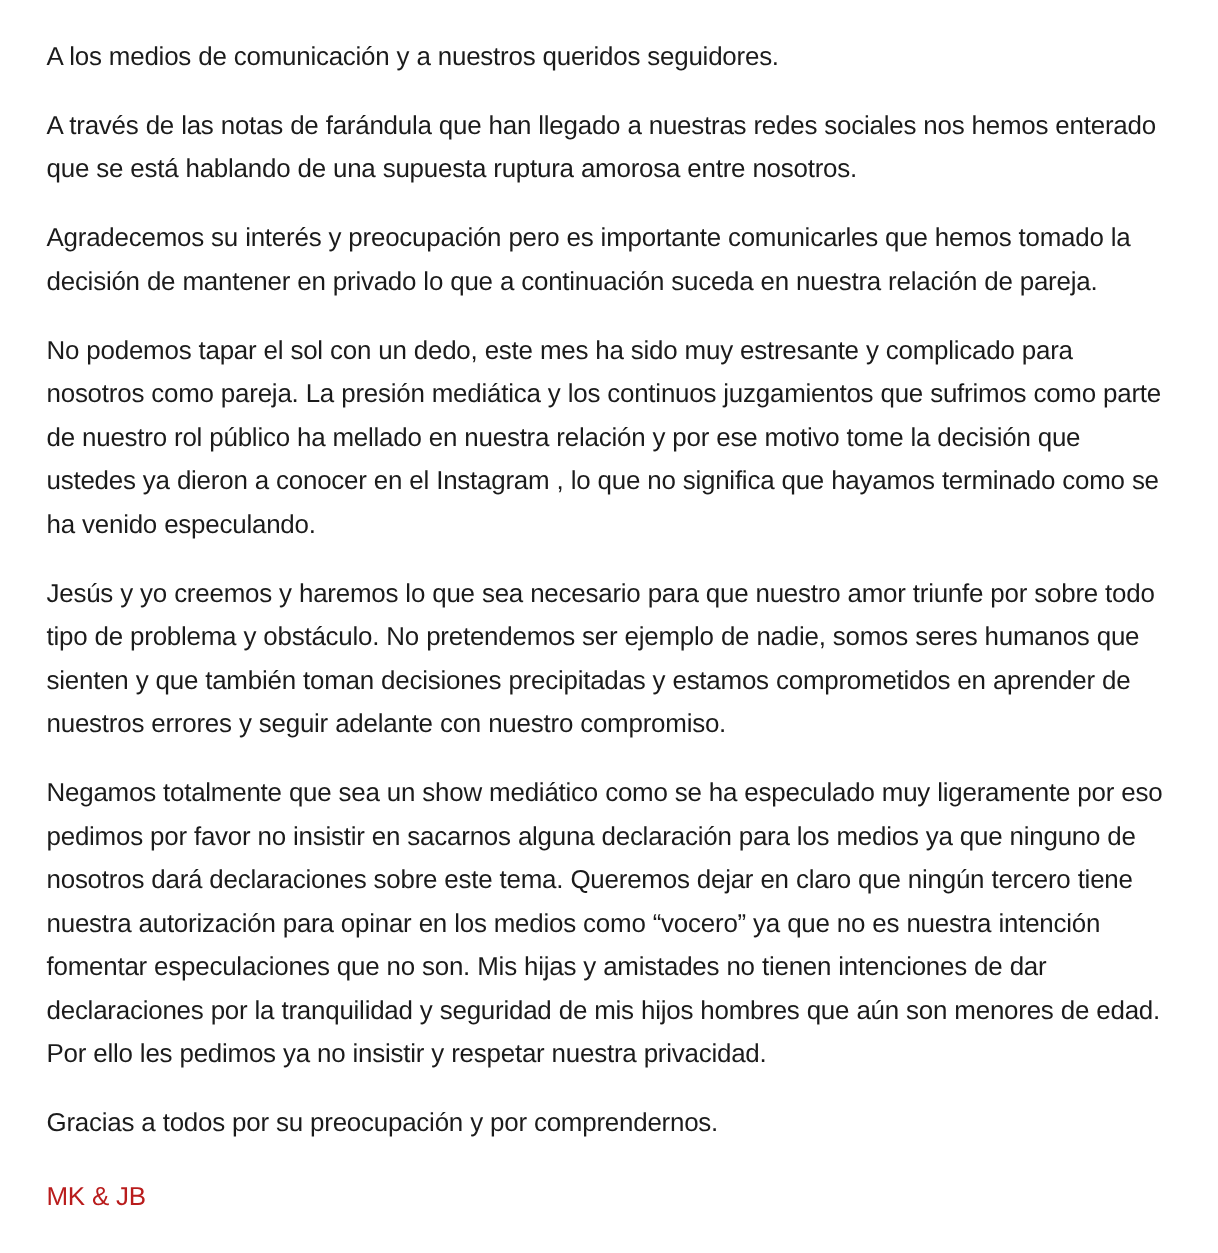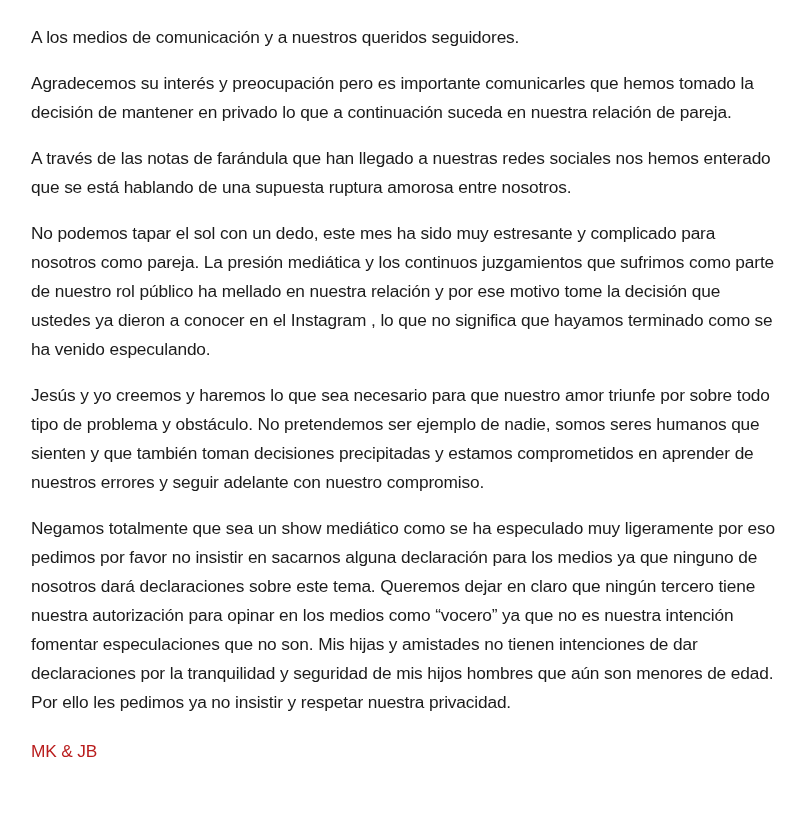--- a/index.html
+++ b/index.html
@@ -52,27 +52,28 @@
   }
 </style>
 </head>
 <body>
 
 <div class="page">
   <article class="statement">
 
     <p class="para">A los medios de comunicación y a nuestros queridos seguidores.</p>
 
+    <p class="para">A través de las notas de farándula que han llegado a nuestras redes sociales nos hemos enterado que se está hablando de una supuesta ruptura amorosa entre nosotros.</p>
+
     <p class="para">Agradecemos su interés y preocupación pero es importante comunicarles que hemos tomado la decisión de mantener en privado lo que a continuación suceda en nuestra relación de pareja.</p>
-
-    <p class="para">A través de las notas de farándula que han llegado a nuestras redes sociales nos hemos enterado que se está hablando de una supuesta ruptura amorosa entre nosotros.</p>
 
     <p class="para">No podemos tapar el sol con un dedo, este mes ha sido muy estresante y complicado para nosotros como pareja. La presión mediática y los continuos juzgamientos que sufrimos como parte de nuestro rol público ha mellado en nuestra relación y por ese motivo tome la decisión que ustedes ya dieron a conocer en el Instagram , lo que no significa que hayamos terminado como se ha venido especulando.</p>
 
     <p class="para">Jesús y yo creemos y haremos lo que sea necesario para que nuestro amor triunfe por sobre todo tipo de problema y obstáculo. No pretendemos ser ejemplo de nadie, somos seres humanos que sienten y que también toman decisiones precipitadas y estamos comprometidos en aprender de nuestros errores y seguir adelante con nuestro compromiso.</p>
 
     <p class="para">Negamos totalmente que sea un show mediático como se ha especulado muy ligeramente por eso  pedimos por favor no insistir en sacarnos alguna declaración para los medios ya que ninguno de nosotros dará declaraciones sobre este tema. Queremos dejar en claro que ningún tercero tiene nuestra autorización para opinar en los medios como “vocero” ya que no es nuestra intención fomentar especulaciones que no son. Mis hijas y amistades no tienen intenciones de dar declaraciones por la tranquilidad y seguridad de mis hijos hombres que aún son menores de edad. Por ello les pedimos ya no insistir y respetar nuestra privacidad.</p>
 
+    <p class="para">Gracias a todos por su preocupación y por comprendernos.</p>
 
     <p class="signature">MK &amp; JB</p>
 
   </article>
 </div>
 
 </body></html>

